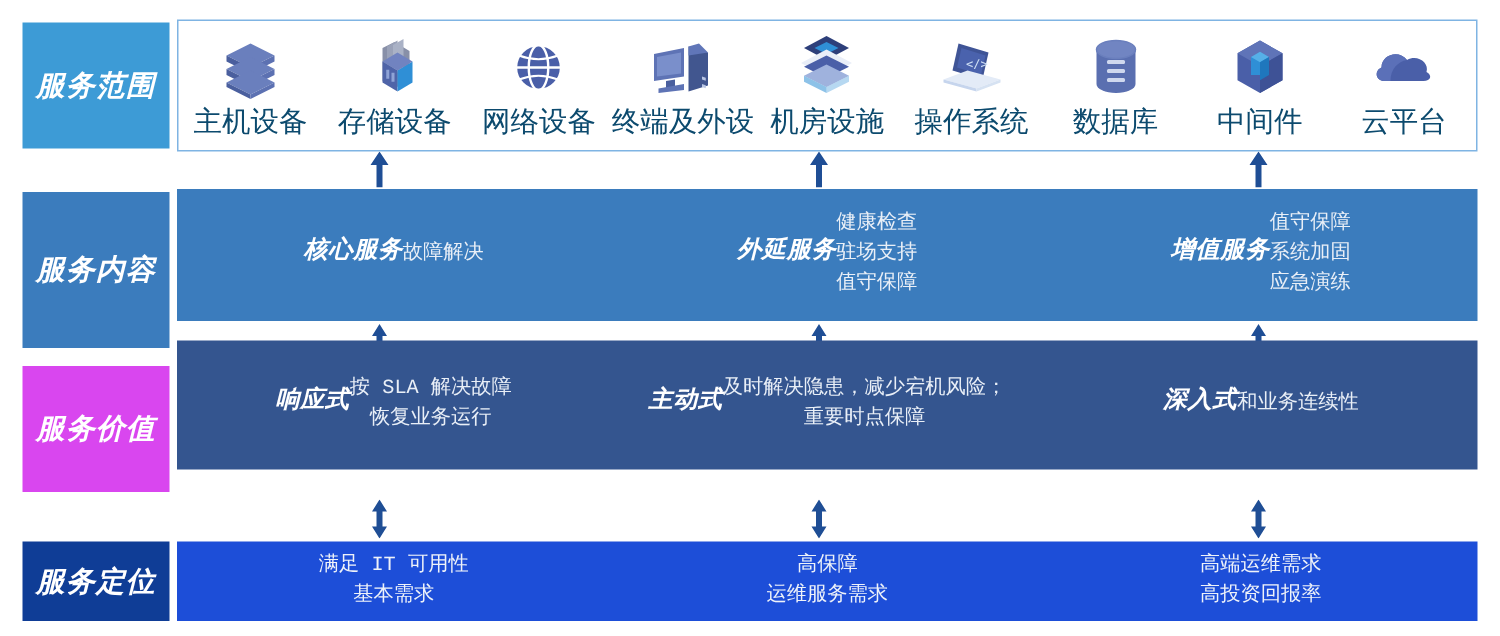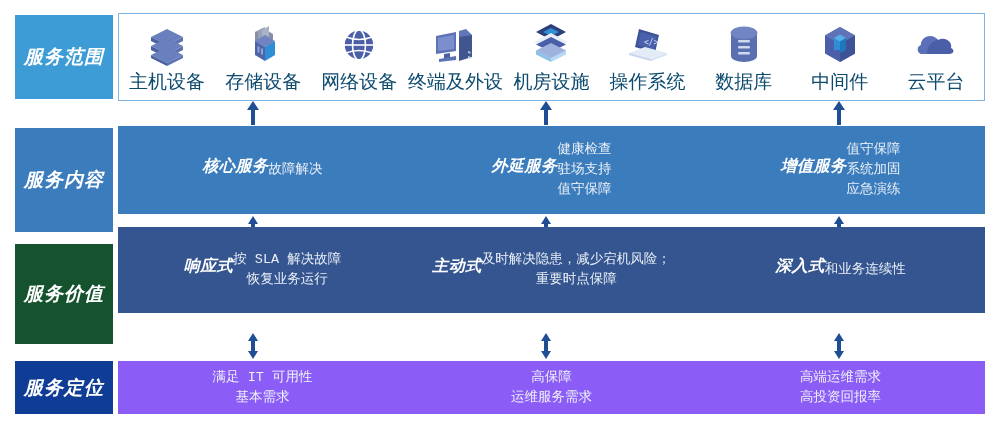--- a/index.html
+++ b/index.html
@@ -251,21 +251,21 @@
     <svg width="18" height="26" viewBox="0 0 18 26">
       <polygon points="9,0 14,8 11,8 11,18 14,18 9,26 4,18 7,18 7,8 4,8" fill="#1f4e95"></polygon>
     </svg>
   </div>
   <div class="arrow" style="left:830px;top:216px;">
     <svg width="18" height="26" viewBox="0 0 18 26">
       <polygon points="9,0 14,8 11,8 11,18 14,18 9,26 4,18 7,18 7,8 4,8" fill="#1f4e95"></polygon>
     </svg>
   </div>
 
-  <div class="rowlabel" id="label-2" style="top:244px;height:100px;background:#14532d;font-family:Liberation Serif, serif;">服务价值</div>
+  <div class="rowlabel" id="label-2" style="top:244px;height:84px;background:#d946ef;font-family:Liberation Serif, serif;">服务价值</div>
 
   <div class="panel content-panel" id="panel-2" style="top:227px;height:86px;background:#34558f;">
 
     <div class="col">
       <div class="col-title">响应式</div>
       <div class="col-lines">
         <div class="col-line">按 SLA 解决故障</div>
         <div class="col-line">恢复业务运行</div>
       </div>
     </div>
@@ -297,21 +297,21 @@
     </svg>
   </div>
   <div class="arrow" style="left:830px;top:333px;">
     <svg width="18" height="26" viewBox="0 0 18 26">
       <polygon points="9,0 14,8 11,8 11,18 14,18 9,26 4,18 7,18 7,8 4,8" fill="#1f4e95"></polygon>
     </svg>
   </div>
 
   <div class="rowlabel" id="label-3" style="top:361px;height:53px;background:#0f3d96;">服务定位</div>
 
-  <div class="panel content-panel row4" id="panel-3" style="top:361px;height:53px;background:#8b5cf6;">
+  <div class="panel content-panel row4" id="panel-3" style="top:361px;height:53px;background:#1d4ed8;">
 
     <div class="col">
       <div class="col-lines">
         <div class="col-line">满足 IT 可用性</div>
         <div class="col-line">基本需求</div>
       </div>
     </div>
 
     <div class="col">
       <div class="col-lines">

